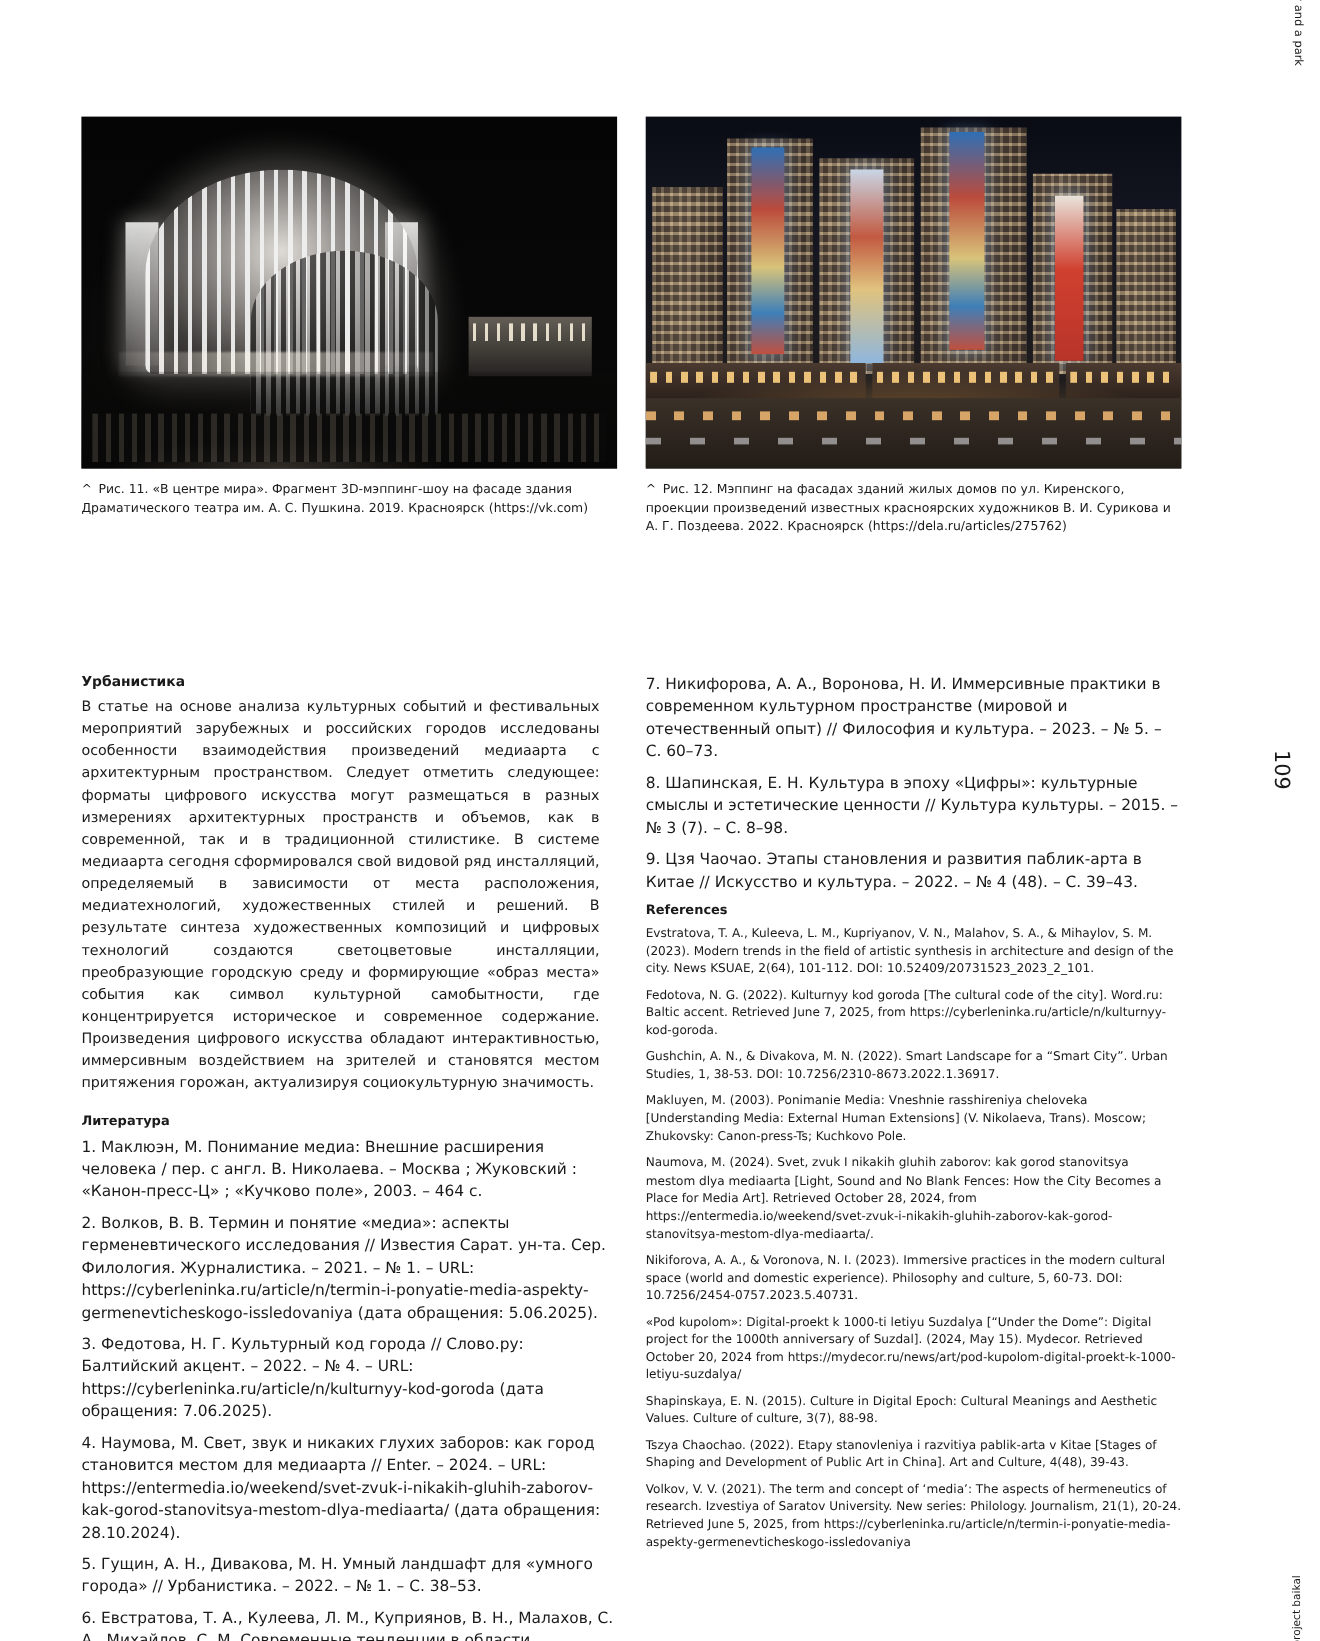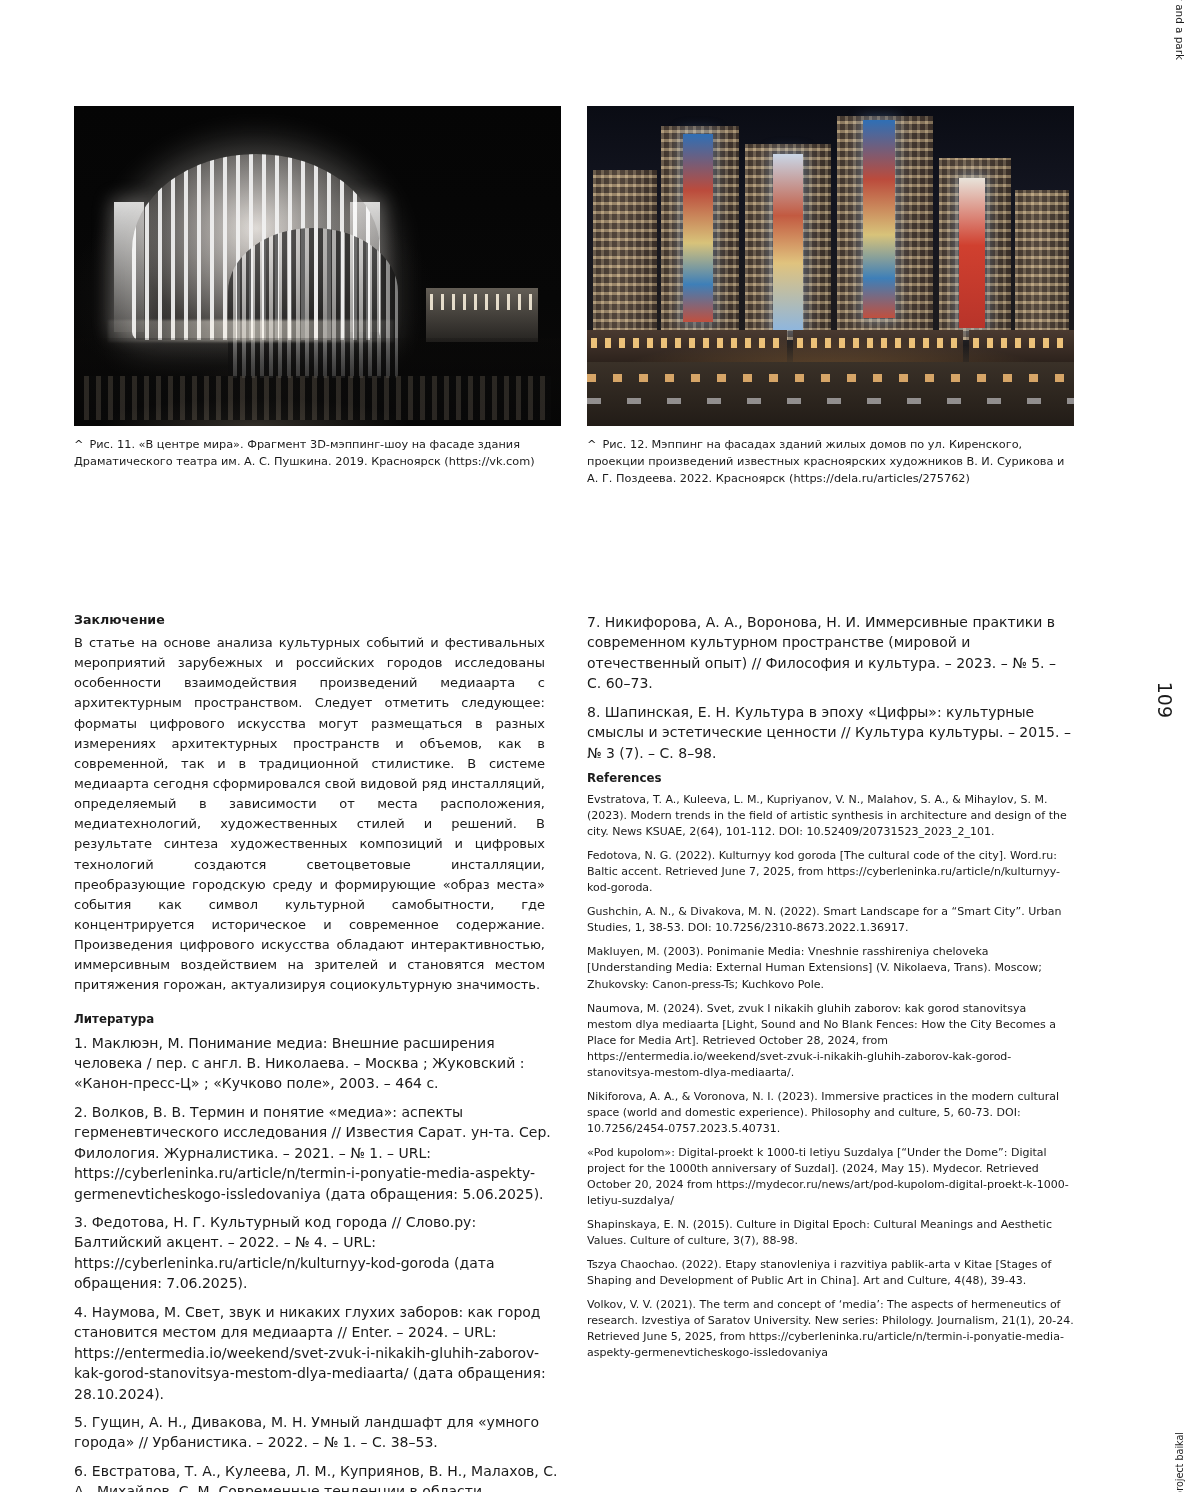--- a/index.html
+++ b/index.html
@@ -283,35 +283,36 @@
       </div>
       <div class="fig-caption">
         <span class="caret">^</span><span>Рис. 12. Мэппинг на фасадах зданий жилых домов по ул. Киренского, проекции произведений известных красноярских художников В. И. Сурикова и А. Г. Поздеева. 2022. Красноярск (https://dela.ru/articles/275762)</span>
       </div>
     </div>
   </div>
 
   <div class="columns">
 
     <div class="col">
-      <h2 class="sec">Заключение</h2>
+      <h2 class="sec">Урбанистика</h2>
       <p class="body">В статье на основе анализа культурных событий и фестивальных мероприятий зарубежных и российских городов исследованы особенности взаимодействия произведений медиаарта с архитектурным пространством. Следует отметить следующее: форматы цифрового искусства могут размещаться в разных измерениях архитектурных пространств и объемов, как в современной, так и в традиционной стилистике. В системе медиаарта сегодня сформировался свой видовой ряд инсталляций, определяемый в зависимости от места расположения, медиатехнологий, художественных стилей и решений. В результате синтеза художественных композиций и цифровых технологий создаются светоцветовые инсталляции, преобразующие городскую среду и формирующие «образ места» события как символ культурной самобытности, где концентрируется историческое и современное содержание. Произведения цифрового искусства обладают интерактивностью, иммерсивным воздействием на зрителей и становятся местом притяжения горожан, актуализируя социокультурную значимость.</p>
 
       <h3 class="sub">Литература</h3>
       <p class="ref">1. Маклюэн, М. Понимание медиа: Внешние расширения человека / пер. с англ. В. Николаева. – Москва ; Жуковский : «Канон-пресс-Ц» ; «Кучково поле», 2003. – 464 с.</p>
       <p class="ref">2. Волков, В. В. Термин и понятие «медиа»: аспекты герменевтического исследования // Известия Сарат. ун-та. Сер. Филология. Журналистика. – 2021. – № 1. – URL: https://cyberleninka.ru/article/n/termin-i-ponyatie-media-aspekty-germenevticheskogo-issledovaniya (дата обращения: 5.06.2025).</p>
       <p class="ref">3. Федотова, Н. Г. Культурный код города // Слово.ру: Балтийский акцент. – 2022. – № 4. – URL: https://cyberleninka.ru/article/n/kulturnyy-kod-goroda (дата обращения: 7.06.2025).</p>
       <p class="ref">4. Наумова, М. Свет, звук и никаких глухих заборов: как город становится местом для медиаарта // Enter. – 2024. – URL: https://entermedia.io/weekend/svet-zvuk-i-nikakih-gluhih-zaborov-kak-gorod-stanovitsya-mestom-dlya-mediaarta/ (дата обращения: 28.10.2024).</p>
       <p class="ref">5. Гущин, А. Н., Дивакова, М. Н. Умный ландшафт для «умного города» // Урбанистика. – 2022. – № 1. – С. 38–53.</p>
       <p class="ref">6. Евстратова, Т. А., Кулеева, Л. М., Куприянов, В. Н., Малахов, С. А., Михайлов, С. М. Современные тенденции в области художественного синтеза в архитектуре и дизайне города // Известия КГАСУ. – 2023. – № 2 (64). – С. 101–112.</p>
     </div>
 
     <div class="col">
       <p class="ref">7. Никифорова, А. А., Воронова, Н. И. Иммерсивные практики в современном культурном пространстве (мировой и отечественный опыт) // Философия и культура. – 2023. – № 5. – С. 60–73.</p>
       <p class="ref">8. Шапинская, Е. Н. Культура в эпоху «Цифры»: культурные смыслы и эстетические ценности // Культура культуры. – 2015. – № 3 (7). – С.  8–98.</p>
+      <p class="ref">9. Цзя Чаочао. Этапы становления и развития паблик-арта в Китае // Искусство и культура. – 2022. – № 4 (48). – С. 39–43.</p>
 
       <h3 class="sub" style="margin-top:6px;">References</h3>
       <p class="ref en">Evstratova, T. A., Kuleeva, L. M., Kupriyanov, V. N., Malahov, S. A., &amp; Mihaylov, S. M. (2023). Modern trends in the field of artistic synthesis in architecture and design of the city. News KSUAE, 2(64), 101-112. DOI: 10.52409/20731523_2023_2_101.</p>
       <p class="ref en">Fedotova, N. G. (2022). Kulturnyy kod goroda [The cultural code of the city]. Word.ru: Baltic accent. Retrieved June 7, 2025, from https://cyberleninka.ru/article/n/kulturnyy-kod-goroda.</p>
       <p class="ref en">Gushchin, A. N., &amp; Divakova, M. N. (2022). Smart Landscape for a “Smart City”. Urban Studies, 1, 38-53. DOI: 10.7256/2310-8673.2022.1.36917.</p>
       <p class="ref en">Makluyen, M. (2003). Ponimanie Media: Vneshnie rasshireniya cheloveka [Understanding Media: External Human Extensions] (V. Nikolaeva, Trans). Moscow; Zhukovsky: Canon-press-Ts; Kuchkovo Pole.</p>
       <p class="ref en">Naumova, M. (2024). Svet, zvuk I nikakih gluhih zaborov: kak gorod stanovitsya mestom dlya mediaarta [Light, Sound and No Blank Fences: How the City Becomes a Place for Media Art]. Retrieved October 28, 2024, from https://entermedia.io/weekend/svet-zvuk-i-nikakih-gluhih-zaborov-kak-gorod-stanovitsya-mestom-dlya-mediaarta/.</p>
       <p class="ref en">Nikiforova, A. A., &amp; Voronova, N. I. (2023). Immersive practices in the modern cultural space (world and domestic experience). Philosophy and culture, 5, 60-73. DOI: 10.7256/2454-0757.2023.5.40731.</p>
       <p class="ref en">«Pod kupolom»: Digital-proekt k 1000-ti letiyu Suzdalya [“Under the Dome”: Digital project for the 1000th anniversary of Suzdal]. (2024, May 15). Mydecor. Retrieved October 20, 2024 from https://mydecor.ru/news/art/pod-kupolom-digital-proekt-k-1000-letiyu-suzdalya/</p>
       <p class="ref en">Shapinskaya, E. N. (2015). Culture in Digital Epoch: Cultural Meanings and Aesthetic Values. Culture of culture, 3(7), 88-98.</p>

